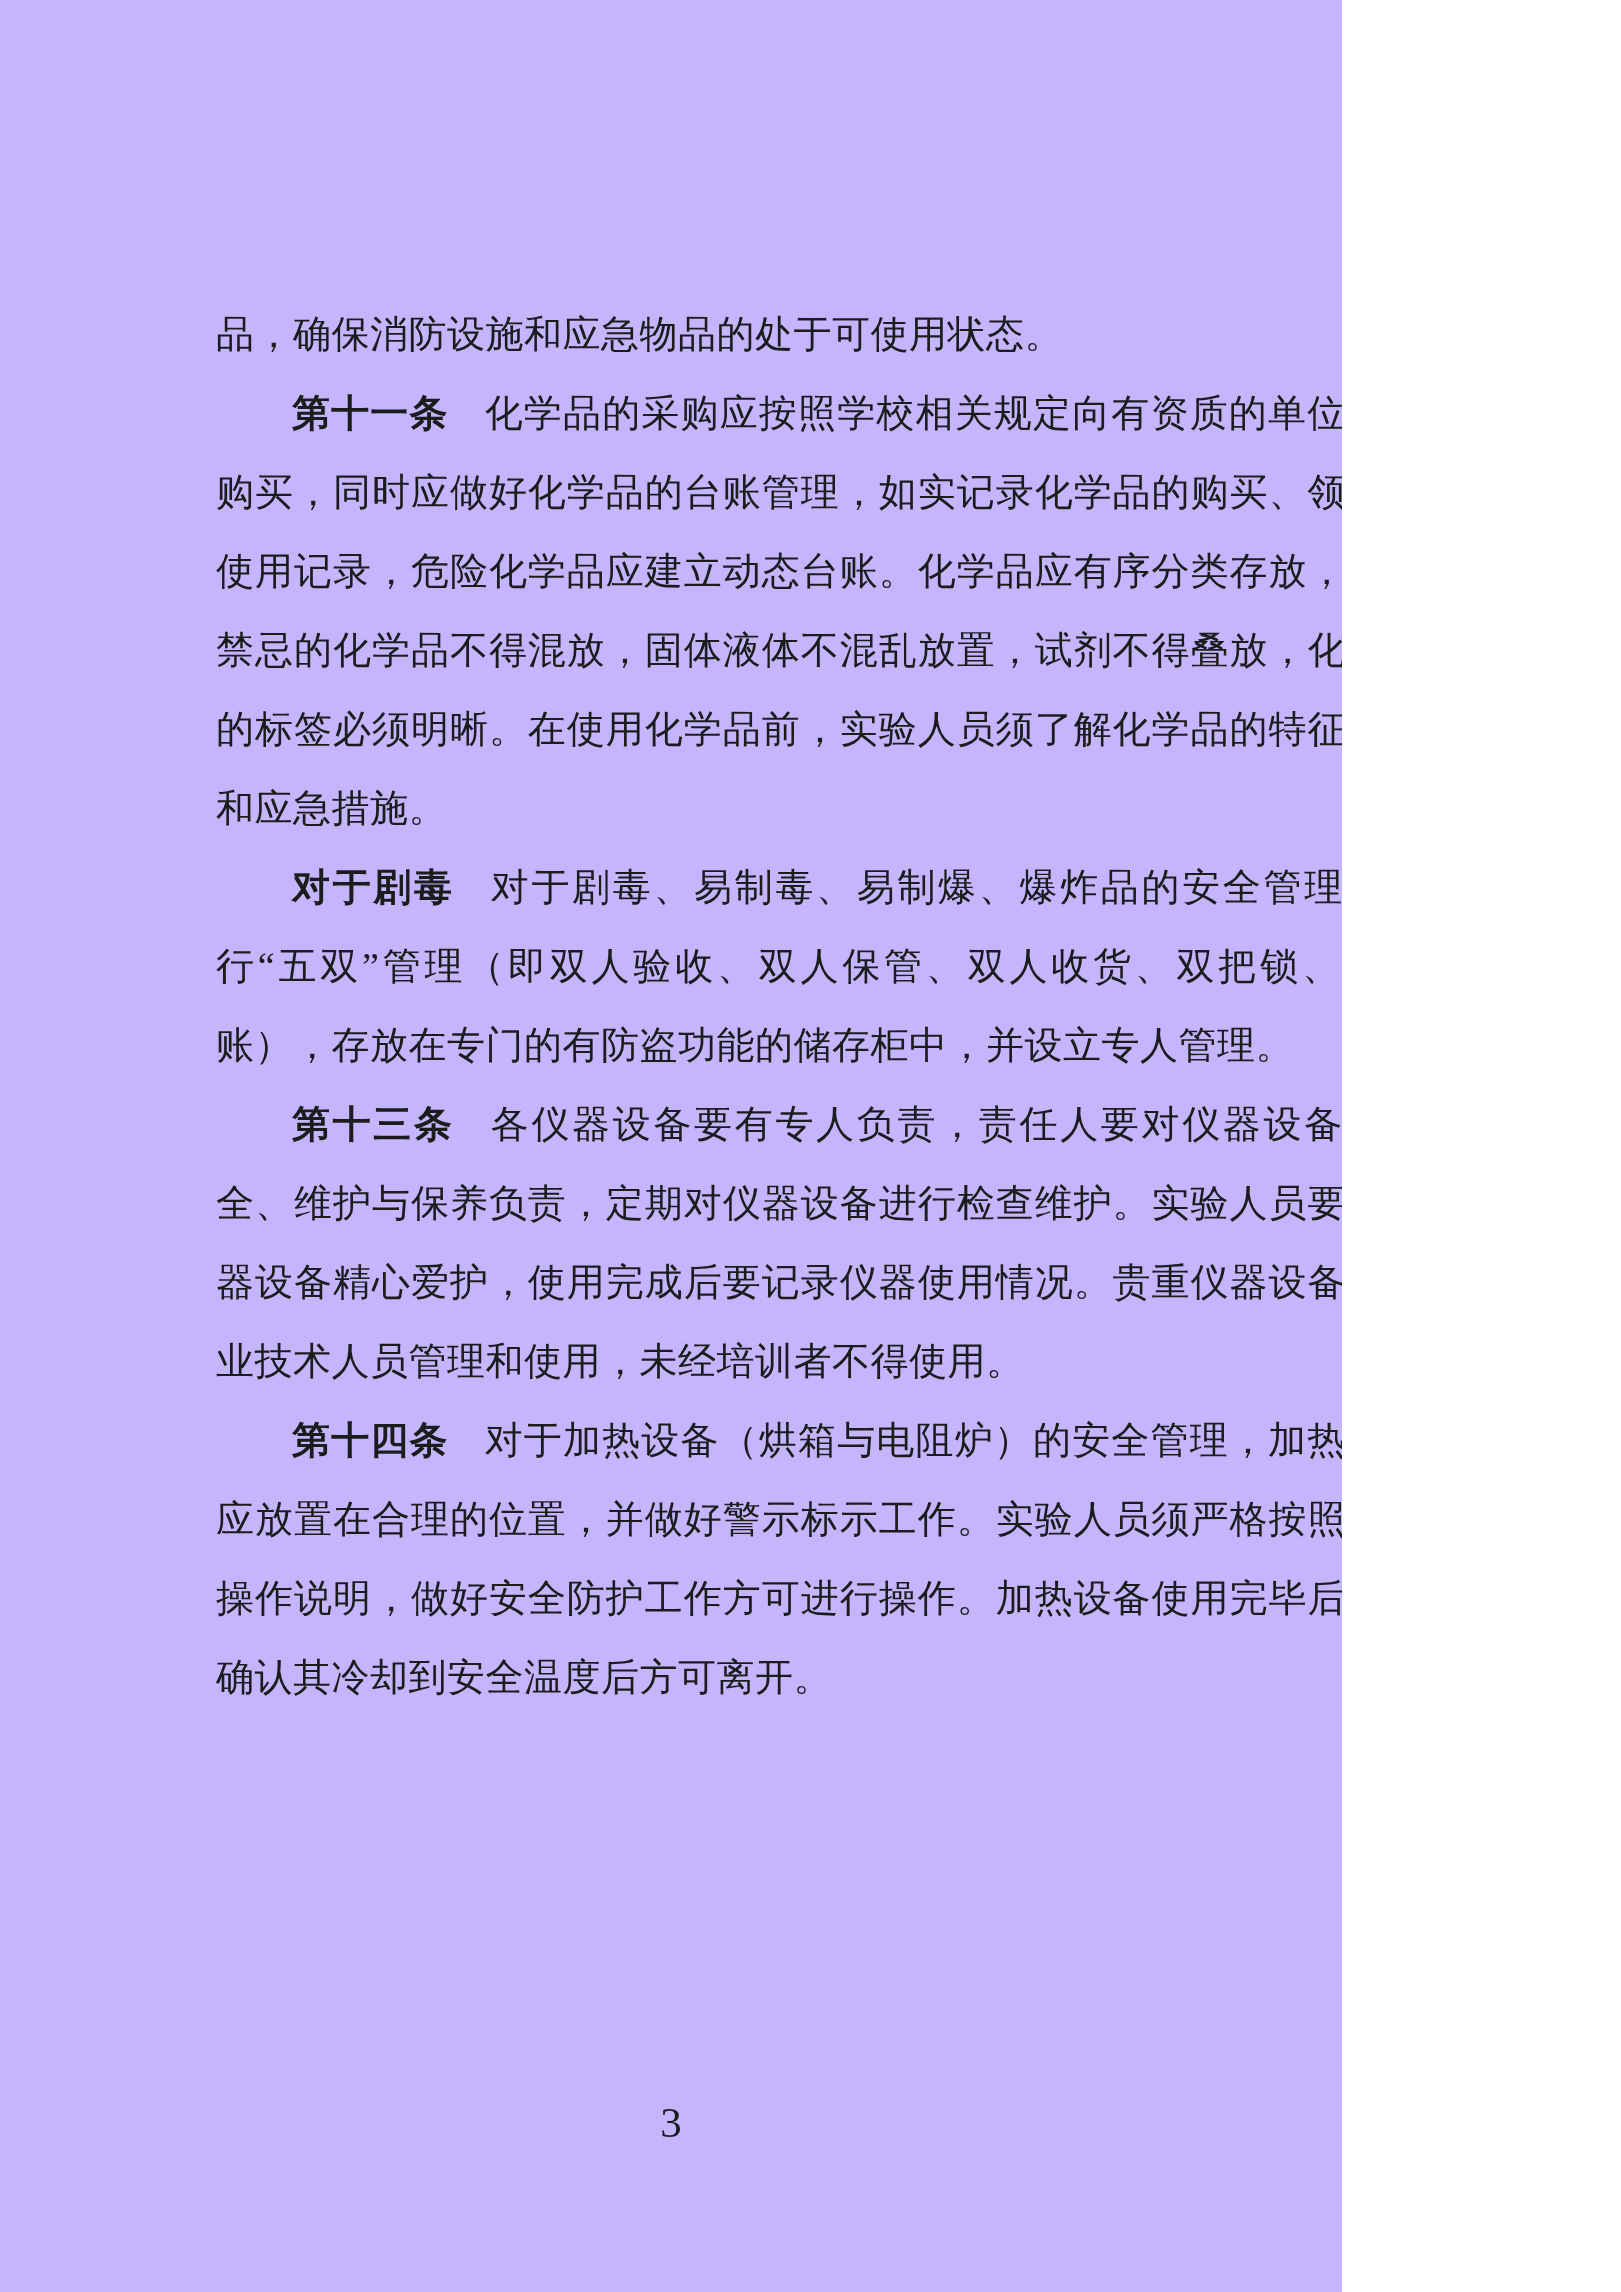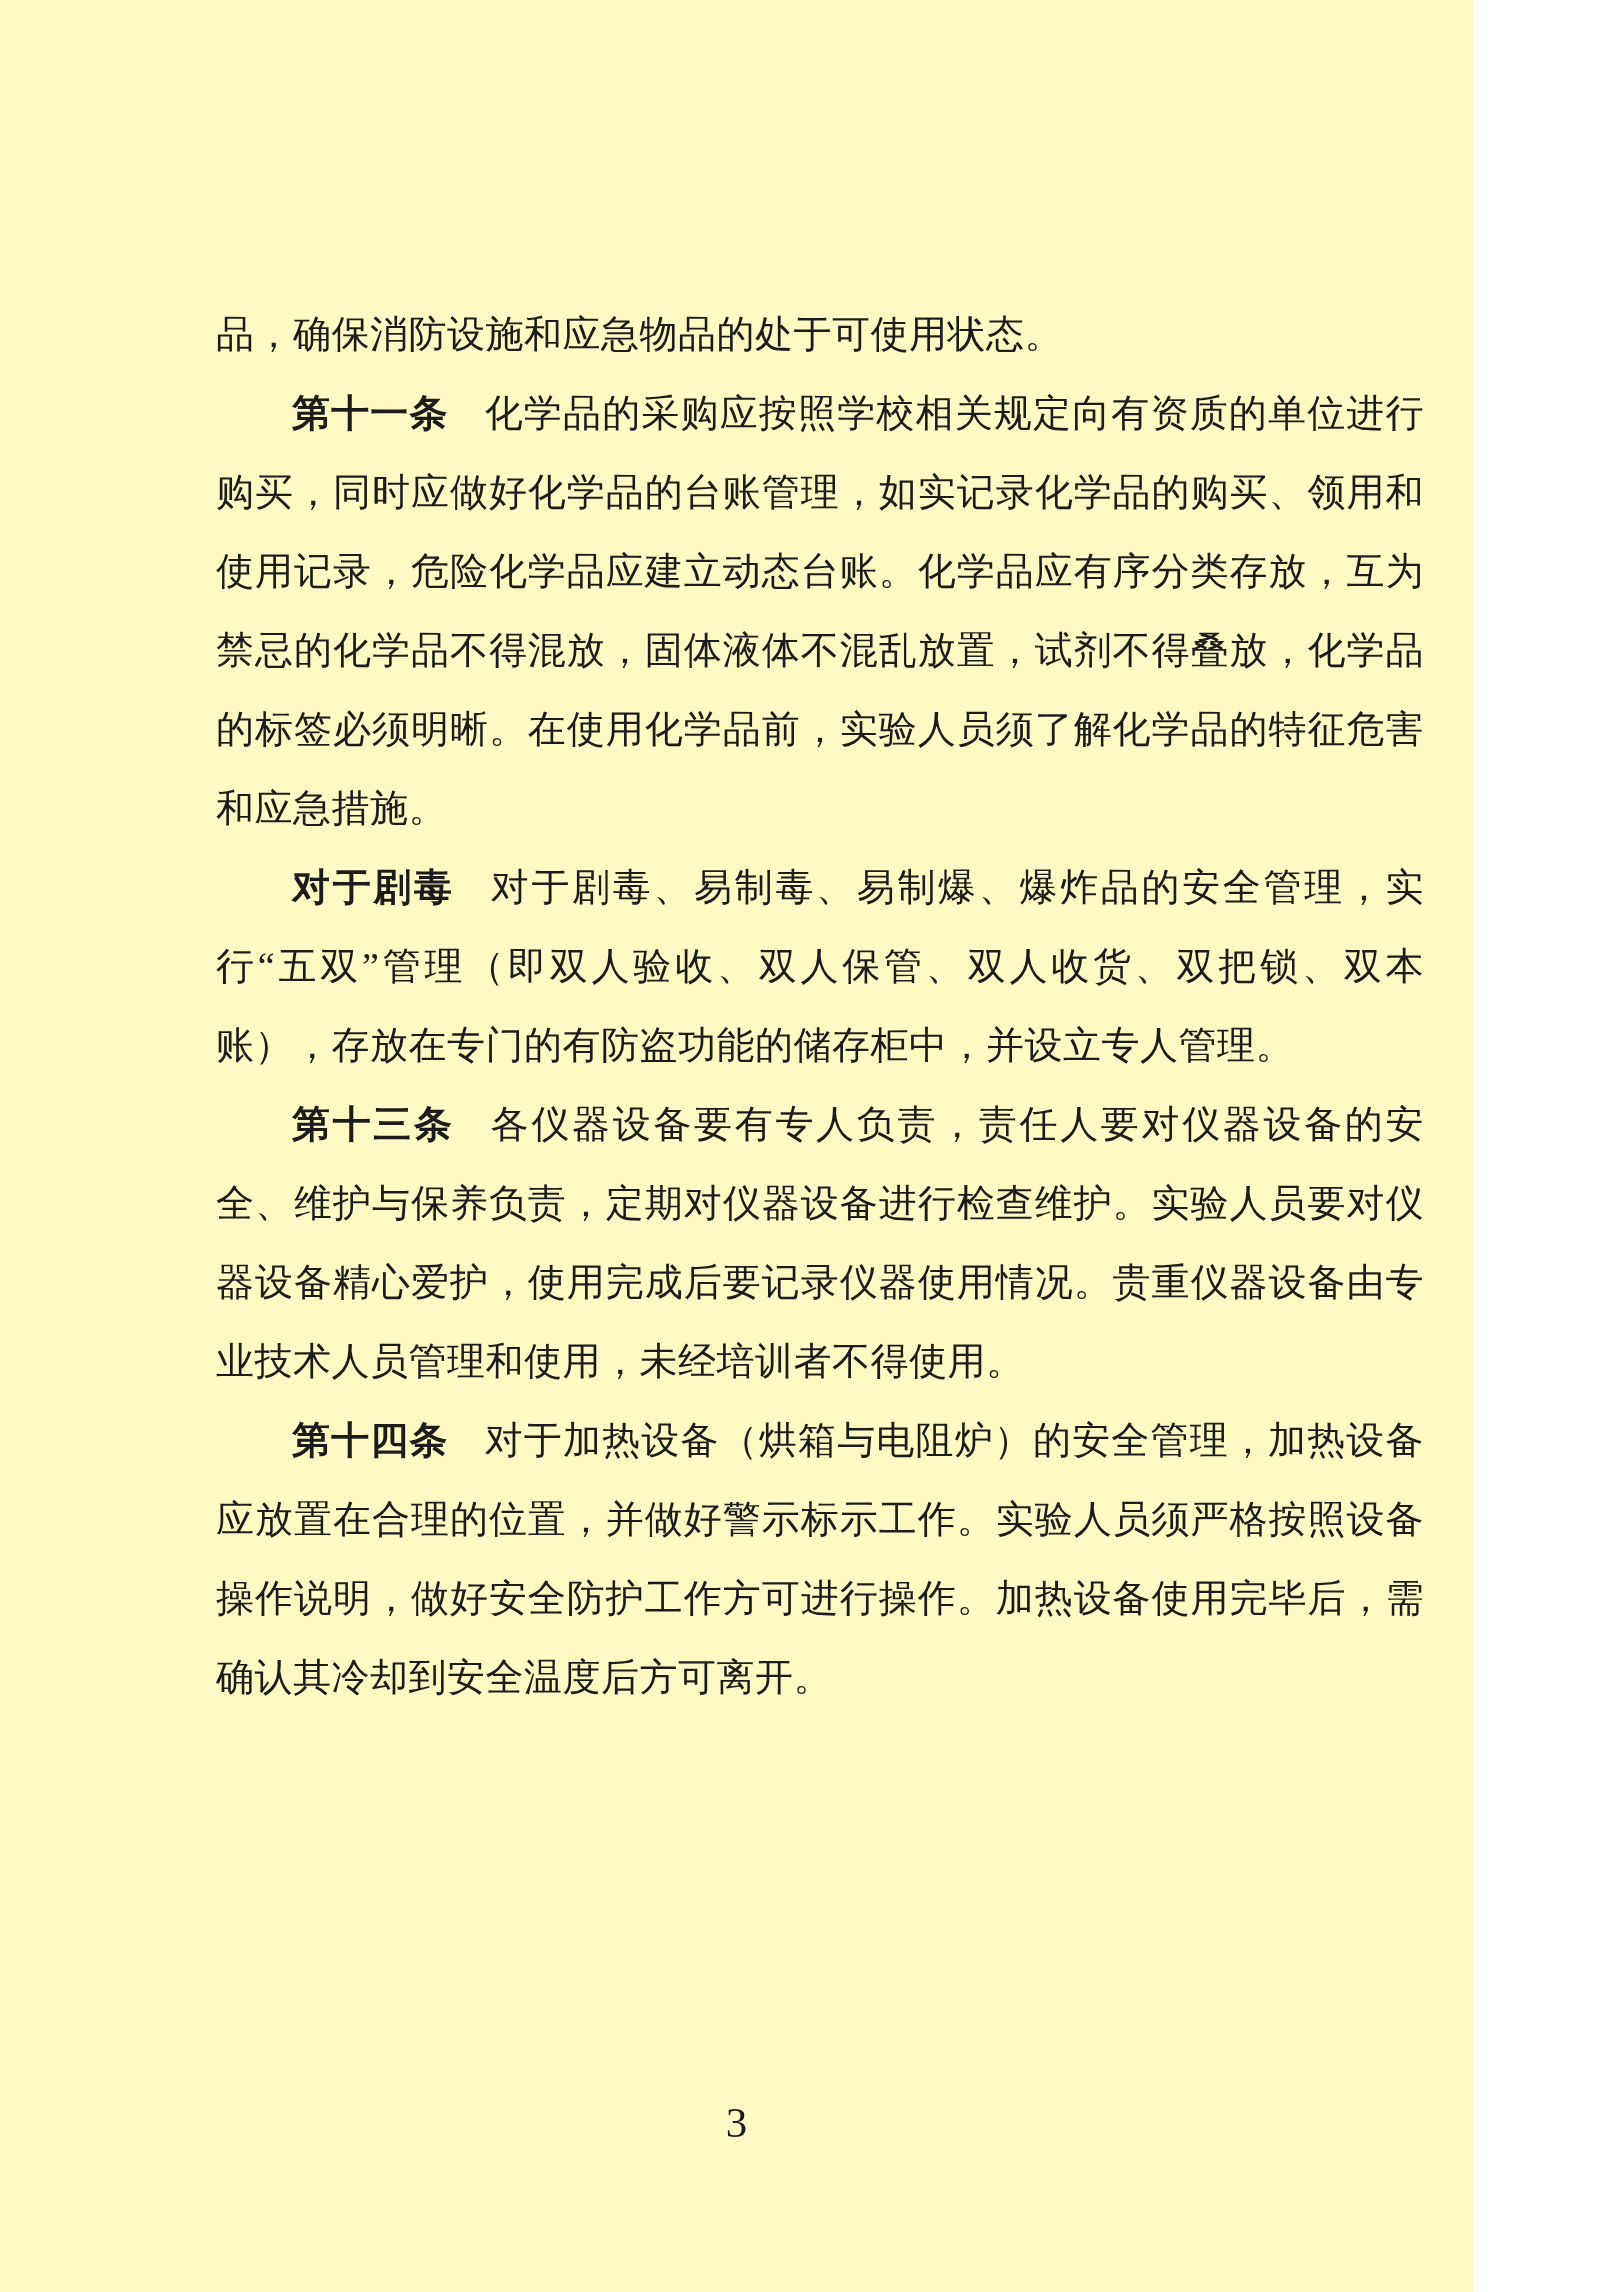--- a/index.html
+++ b/index.html
@@ -2,23 +2,23 @@
 <html><head>
 <meta charset="utf-8">
 <style>
   html, body {
     margin: 0;
     padding: 0;
     background: #ffffff;
   }
   .page {
     position: relative;
-    width: 1473px;
+    width: 1342px;
     height: 2293px;
-    background: #fef9c3;
+    background: #c4b5fd;
     overflow: hidden;
     font-family: "Liberation Serif", "DejaVu Serif", serif;
     color: #1c1c1c;
   }
   .content {
     position: absolute;
     left: 216px;
     top: 295px;
     width: 1208px;
   }

